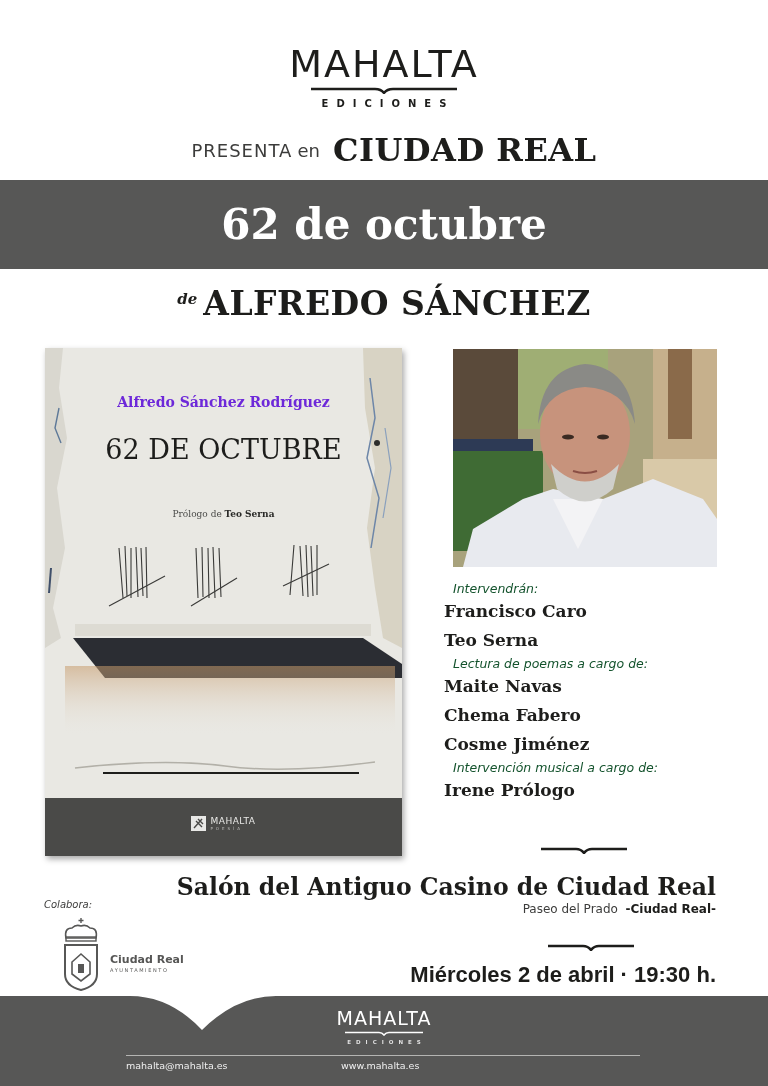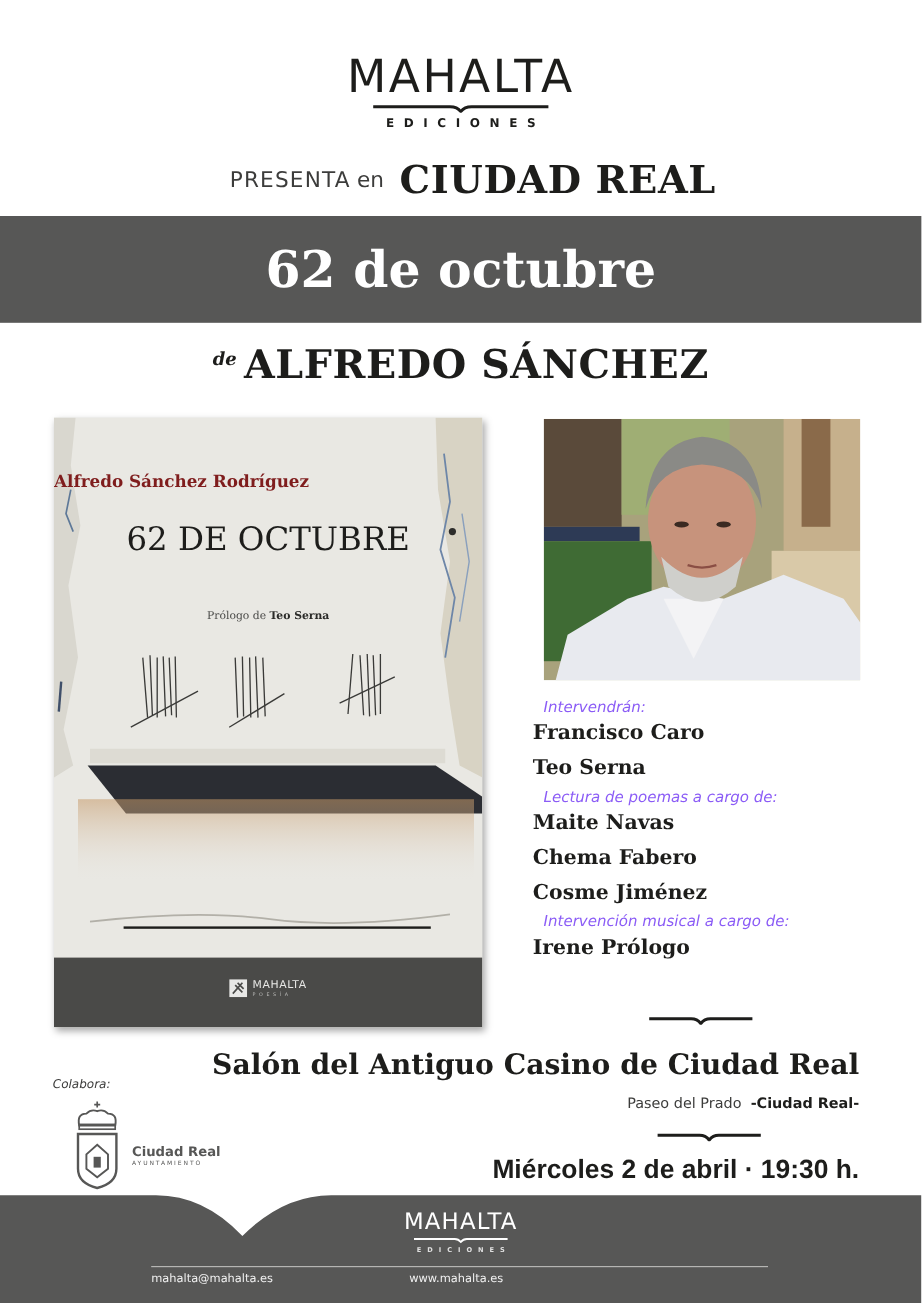--- a/index.html
+++ b/index.html
@@ -22,42 +22,42 @@
   .banner { left: 0; top: 180px; width: 768px; height: 89px; background: #575756; display: flex; align-items: center; justify-content: center; }
   .banner-title { font-family: "DejaVu Serif", serif; font-weight: bold; font-size: 42px; color: #ffffff; }
 
   .author { left: 0; width: 768px; top: 284px; text-align: center; white-space: nowrap; }
   .author-de { font-family: "DejaVu Serif", serif; font-style: italic; font-weight: bold; font-size: 15px; vertical-align: top; position: relative; top: 6px; margin-right: 6px; }
   .author-name { font-family: "DejaVu Serif", serif; font-weight: bold; font-size: 33px; letter-spacing: 0.5px; }
 
   
   .book { left: 45px; top: 348px; width: 357px; height: 508px; background: #e9e8e3; box-shadow: 2px 3px 6px rgba(0,0,0,0.35); overflow: hidden; }
   .book-texture { position: absolute; inset: 0; }
-  .book-author { position: absolute; left: 0; width: 100%; top: 46px; font-family: "DejaVu Serif", serif; font-weight: bold; font-size: 14px; color: #7f1d1d; }
+  .book-author { position: absolute; left: 0; width: 100%; top: 46px; text-align: center; font-family: "DejaVu Serif", serif; font-weight: bold; font-size: 14px; color: #6d28d9; }
   .book-title { position: absolute; left: 0; width: 100%; top: 86px; text-align: center; font-family: "DejaVu Serif", serif; font-size: 27px; color: #1d1d1b; }
   .book-prologue { position: absolute; left: 0; width: 100%; top: 147px; text-align: center; font-family: "DejaVu Serif", serif; font-size: 9px; color: #4a4a48; margin-top: 14px; }
   .book-prologue b { color: #2a2a28; }
   .book-band { position: absolute; left: 0; bottom: 0; width: 100%; height: 58px; background: #4a4a48; }
   .book-brand { position: absolute; left: 0; width: 100%; top: 18px; display: flex; justify-content: center; align-items: center; gap: 4px; color: #e8e8e6; }
   .book-brand-word { font-size: 9px; letter-spacing: 0.5px; line-height: 10px; }
   .book-brand-sub { font-size: 4px; letter-spacing: 3px; color: #bdbdbb; }
 
   
   .photo { left: 453px; top: 349px; width: 264px; height: 218px; overflow: hidden; }
 
   
   .participants { left: 440px; width: 290px; top: 580px; }
-  .p-label { font-family: "DejaVu Sans", sans-serif; font-style: italic; font-size: 12.5px; color: #8b5cf6; padding-left: 13px; line-height: 17px; }
+  .p-label { font-family: "DejaVu Sans", sans-serif; font-style: italic; font-size: 12.5px; color: #14532d; padding-left: 13px; line-height: 17px; }
   .p-name { font-family: "DejaVu Serif", serif; font-weight: bold; font-size: 17px; text-align: left; line-height: 29px; color: #1d1d1b; padding-left: 4px; }
 
   .divider { display: block; }
 
   .venue { left: 0; width: 768px; top: 873px; text-align: right; padding-right: 52px; }
   .venue-name { font-family: "DejaVu Serif", serif; font-weight: bold; font-size: 23.5px; color: #1d1d1b; white-space: nowrap; }
-  .venue-address { margin-top: 11px; font-family: "DejaVu Sans", sans-serif; font-size: 12px; color: #3c3c3b; white-space: nowrap; }
+  .venue-address { margin-top: 1px; font-family: "DejaVu Sans", sans-serif; font-size: 12px; color: #3c3c3b; white-space: nowrap; }
   .venue-address b { color: #1d1d1b; }
 
   .date { right: 52px; top: 962px; font-family: Liberation Sans, sans-serif; font-weight: bold; font-size: 22px; white-space: nowrap; color: #1d1d1b; }
 
   
   .colabora-label { left: 44px; top: 899px; font-family: "DejaVu Sans", sans-serif; font-style: italic; font-size: 10px; color: #3c3c3b; }
   .cr-logo { left: 60px; top: 916px; width: 140px; height: 76px; }
   .cr-name { position: absolute; left: 50px; top: 37px; font-family: "DejaVu Sans", sans-serif; font-weight: bold; font-size: 11px; color: #575756; white-space: nowrap; }
   .cr-sub { position: absolute; left: 50px; top: 51px; font-family: "DejaVu Sans", sans-serif; font-size: 5px; letter-spacing: 1.6px; color: #575756; white-space: nowrap; }
 

